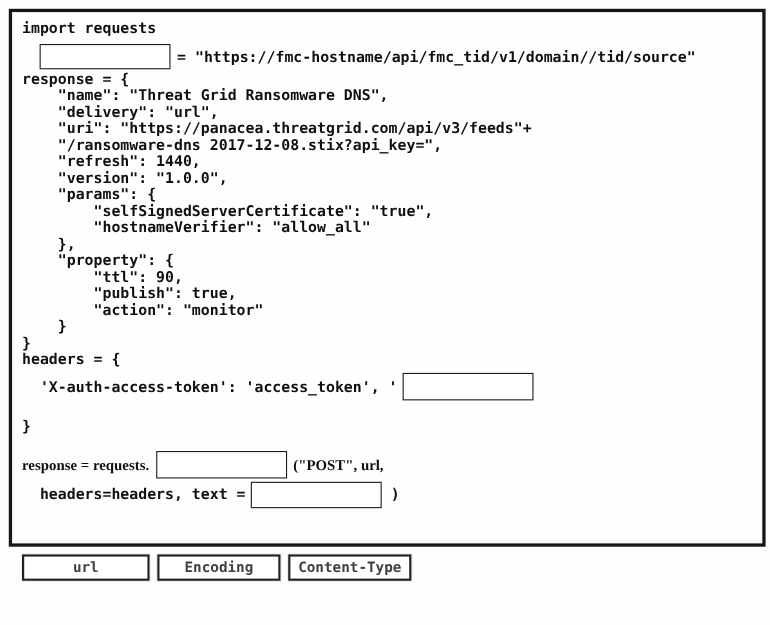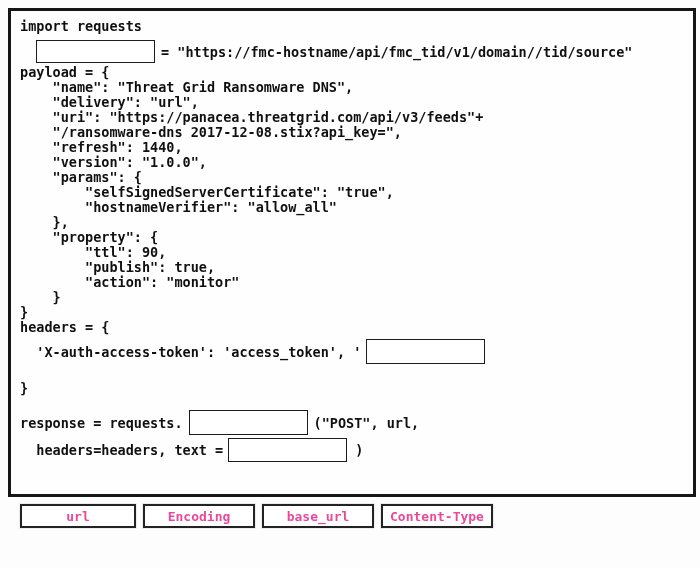--- a/index.html
+++ b/index.html
@@ -34,21 +34,21 @@
     display:inline-block;
     width:117px;
     border:1.5px solid #1c1c1c;
     background:#ffffff;
     flex:0 0 auto;
   }
   .row-url{margin-top:4px;height:27px;}
   .row-url .blank{margin-left:16px;margin-right:6px;height:21px;}
   .row-header{margin-top:3px;margin-bottom:16px;height:27px;}
   .row-header .blank{margin-left:5px;margin-right:5px;height:23px;}
-  .row-response{margin-top:13px;height:27px;}
+  .row-response{margin-top:13px;height:27px;font-family:Liberation Serif, serif;}
   .row-response .blank{margin-left:6px;margin-right:6px;height:23px;}
   .row-data{margin-top:1px;height:26px;}
   .row-data .blank{margin-left:5px;margin-right:8px;height:22px;}
   .line-import{margin-top:2px;}
   .line-print{margin-top:1px;}
   
   .options{
     position:absolute;left:20px;top:504px;
   }
   .opt-row{
@@ -58,38 +58,38 @@
   }
   .opt{
     box-sizing:border-box;
     width:112px;height:24px;
     border:2px solid #232323;
     background:#ffffff;
     display:flex;align-items:center;justify-content:center;
     font-family:"DejaVu Sans Mono",monospace;
     font-weight:bold;
     font-size:13px;
-    color:#ec4899;
+    color:#404040;
     box-shadow:0 0 0 1px #ececec;
   }
   .opt.wide{width:116px;}
 </style>
 </head>
 <body>
 
 <div class="panel">
 
   <div class="line line-import">import requests</div>
 
   <div class="row row-url">
     <span class="blank"></span>
     <span>= "https://fmc-hostname/api/fmc_tid/v1/domain//tid/source"</span>
   </div>
 
-  <div class="line">payload = {</div>
+  <div class="line">response = {</div>
   <div class="line">    "name": "Threat Grid Ransomware DNS",</div>
   <div class="line">    "delivery": "url",</div>
   <div class="line">    "uri": "https://panacea.threatgrid.com/api/v3/feeds"+</div>
   <div class="line">    "/ransomware-dns 2017-12-08.stix?api_key=",</div>
   <div class="line">    "refresh": 1440,</div>
   <div class="line">    "version": "1.0.0",</div>
   <div class="line">    "params": {</div>
   <div class="line">        "selfSignedServerCertificate": "true",</div>
   <div class="line">        "hostnameVerifier": "allow_all"</div>
   <div class="line">    },</div>
@@ -120,18 +120,17 @@
     <span>)</span>
   </div>
 
 
 </div>
 
 <div class="options">
   <div class="opt-row">
     <div class="opt wide">url</div>
     <div class="opt">Encoding</div>
-    <div class="opt">base_url</div>
     <div class="opt">Content-Type</div>
   </div>
   <div class="opt-row">
   </div>
 </div>
 
 </body></html>

